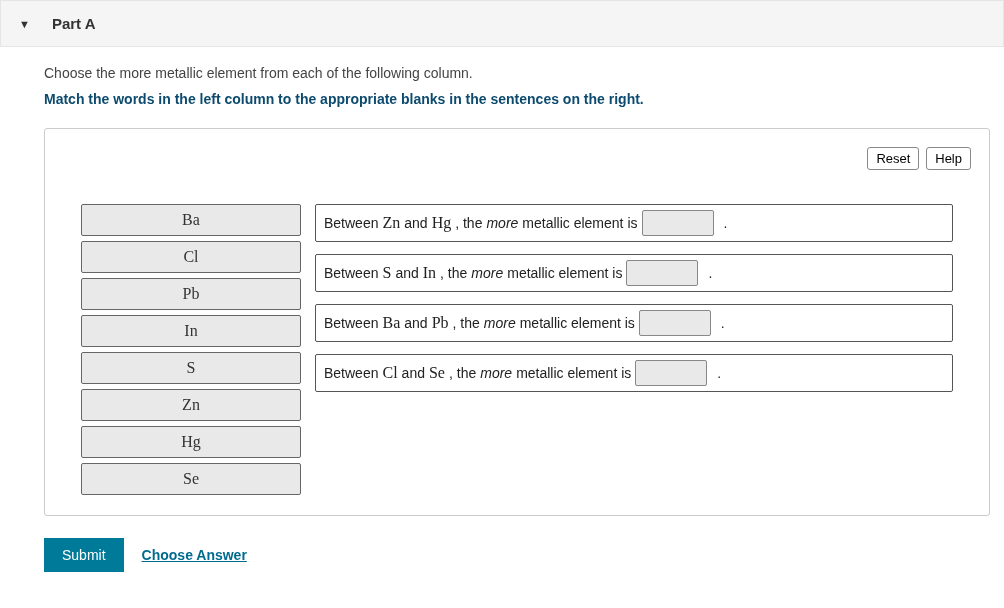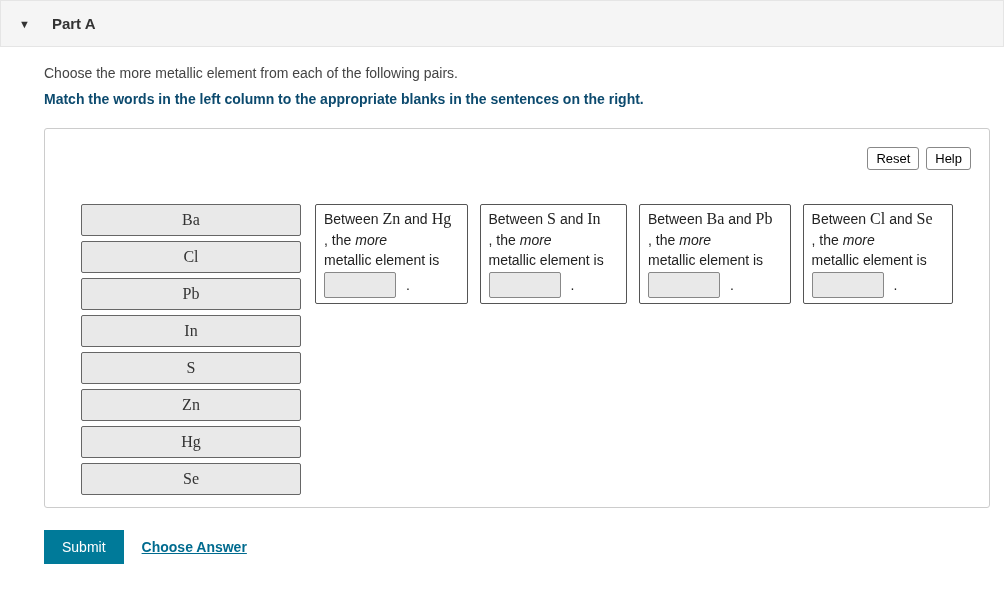--- a/index.html
+++ b/index.html
@@ -41,21 +41,21 @@
   }
   .instruction-line {
     font-weight: bold;
     color: #0c4a6e;
     margin-bottom: 21px;
     font-size: 14px;
   }
   .work-area {
     border: 1px solid #ccc;
     border-radius: 3px;
-    padding: 18px 18px 12px 18px;
+    padding: 18px 18px 20px 18px;
     position: relative;
   }
   .top-buttons {
     text-align: right;
     margin-bottom: 34px;
   }
   .btn-small {
     background: #fff;
     border: 1px solid #888;
     border-radius: 3px;
@@ -82,21 +82,21 @@
     text-align: center;
     padding: 6px 4px;
     font-family: "Times New Roman", Times, serif;
     font-size: 16px;
     border-radius: 2px;
     cursor: move;
   }
   .right-col {
     flex: 1;
     display: flex;
-    flex-direction: row;
+    flex-direction: column;
     gap: 12px;
   }
   .sentence-box {
     border: 1px solid #555;
     border-radius: 2px;
     padding: 5px 8px;
     display: flex;
     align-items: center;
     flex-wrap: wrap;
     gap: 4px;
@@ -150,21 +150,21 @@
 
 <div class="container">
 
   <div class="part-header">
     <span class="tri">▼</span>
     <span class="title">Part A</span>
   </div>
 
   <div class="content">
 
-    <div class="prompt-line">Choose the more metallic element from each of the following pairs.</div>
+    <div class="prompt-line">Choose the more metallic element from each of the following column.</div>
     <div class="instruction-line">Match the words in the left column to the appropriate blanks in the sentences on the right.</div>
 
     <div class="work-area">
 
       <div class="top-buttons">
         <button class="btn-small">Reset</button>
         <button class="btn-small">Help</button>
       </div>
 
       <div class="match-wrap">

